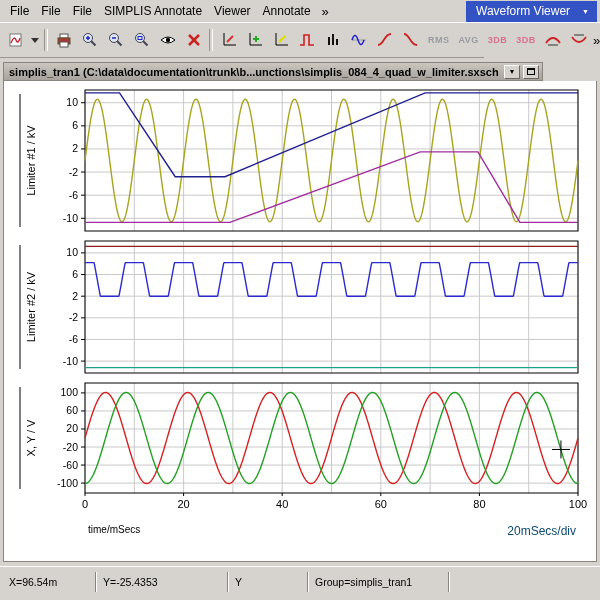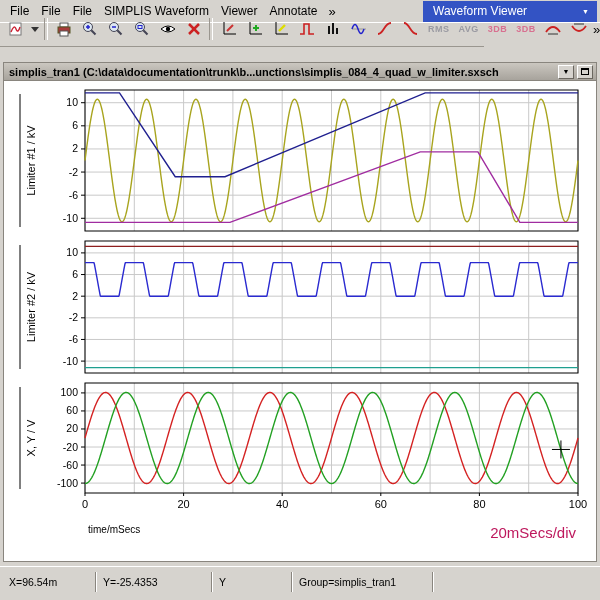--- a/index.html
+++ b/index.html
@@ -12,74 +12,74 @@
              display:flex; align-items:center; padding-left:4px;
              border-bottom:1px solid #ffffff; }
   .menu-item { padding:3px 6px; font-size:12px; color:#000; white-space:nowrap; }
   .mb-spacer { flex:1; }
   .mb-overflow { font-size:13px; padding:0 5px; color:#000; }
   .viewer-select { height:21px; color:#fff; display:flex; align-items:center;
                    padding:0 8px 0 10px; font-size:12px; margin-right:3px; }
   .vs-arrow { font-size:7px; margin-left:12px; }
 
   
-  .toolbar { position:absolute; top:12px; left:0; width:484px; height:35px;
+  .toolbar { position:absolute; top:23px; left:0; width:484px; height:35px;
              display:flex; align-items:center; padding:2px 3px; gap:1px;
              border-bottom:1px solid #9a968f; }
   .tb-btn { width:25px; height:25px; display:flex; align-items:center; justify-content:center;
             background:transparent; border:1px solid transparent; flex:0 0 auto; }
   .tb-btn.small { width:12px; }
   .tb-sep { width:4px; height:22px; border-left:1px solid #9a968f; border-right:1px solid #fff; margin:0 2px; flex:0 0 auto;}
   .tb-label { font-size:9px; font-weight:bold; color:#9a9aa2; padding:0 4px; letter-spacing:.5px; flex:0 0 auto;}
   .tb-label.pink { color:#d87090;text-align:right; }
   .tb-overflow { margin-left:auto; font-size:13px; padding:0 6px 0 0; color:#000; }
 
   
-  .titlebar { position:absolute; top:62px; left:3px; width:594px; height:19px;
+  .titlebar { position:absolute; top:62px; left:3px; width:540px; height:19px;
               background:linear-gradient(#cbc7c0,#a7a39c); border:1px solid #89857e;
               display:flex; align-items:center; }
   .titlebar .title { font-size:11px; font-weight:bold; color:#000; padding-left:5px;
                      white-space:nowrap; overflow:hidden; flex:1; }
   .tb-winbtn { width:16px; height:14px; background:#d6d3ce;
                border:1px solid; border-color:#ffffff #6a665f #6a665f #ffffff;
                margin-right:3px; display:flex; align-items:center; justify-content:center;
                font-size:7px; color:#000; flex:0 0 auto; }
   .maxglyph { width:8px; height:7px; border:1px solid #000; border-top-width:2px; }
 
   .graph-panel { position:absolute; top:81px; left:3px; width:594px; height:481px;
                  background:#ffffff; border:1px solid #89857e; border-top:none; }
 
   svg.chart { position:absolute; left:0; overflow:visible; }
 
   .xlabel { position:absolute; top:524px; left:88px; font-size:10px; color:#000; }
-  .perdiv { position:absolute; top:524px; right:24px; font-size:15px; color:#be185d; }
+  .perdiv { position:absolute; top:524px; right:24px; font-size:12px; color:#0c4a6e; }
 
   
   .statusbar { position:absolute; top:566px; left:0; width:600px; height:30px;
                border-top:1px solid #ffffff; display:flex; align-items:center; padding:2px 3px; }
   .sb-field { height:22px; display:flex; align-items:center; padding-left:6px;
               font-size:10.5px; color:#000; white-space:nowrap; overflow:hidden; }
   .sb-sep { width:2px; height:20px; border-left:1px solid #89857e; border-right:1px solid #fff; flex:0 0 auto;}
-  .sb-x { width:92px; } .sb-y { width:114px; } .sb-y2 { width:78px; } .sb-group { width:139px; } .sb-rest { flex:1; }
+  .sb-x { width:92px; } .sb-y { width:130px; } .sb-y2 { width:78px; } .sb-group { width:139px; } .sb-rest { flex:1; }
 </style>
 </head>
 <body>
 
 <div class="app">
 
   <div class="menubar">
     <span class="menu-item">File</span>
     <span class="menu-item">File</span>
     <span class="menu-item">File</span>
-    <span class="menu-item">SIMPLIS Waveform</span>
+    <span class="menu-item">SIMPLIS Annotate</span>
     <span class="menu-item">Viewer</span>
     <span class="menu-item">Annotate</span>
     <span class="mb-overflow">»</span>
     <span class="mb-spacer"></span>
-    <div class="viewer-select" style="background: rgb(51, 83, 196); gap: 43px;">
+    <div class="viewer-select" style="background: rgb(51, 83, 196);">
       <span>Waveform Viewer</span>
       <span class="vs-arrow">▼</span>
     </div>
   </div>
 
   <div class="toolbar">
     <button class="tb-btn">
       <svg width="18" height="18" viewBox="0 0 18 18">
         <rect x="3" y="3" width="11" height="12" fill="#fff" stroke="#777"></rect>
         <path d="M4,12 Q7,4 9,9 T13,7" fill="none" stroke="#c23" stroke-width="1.4"></path>

